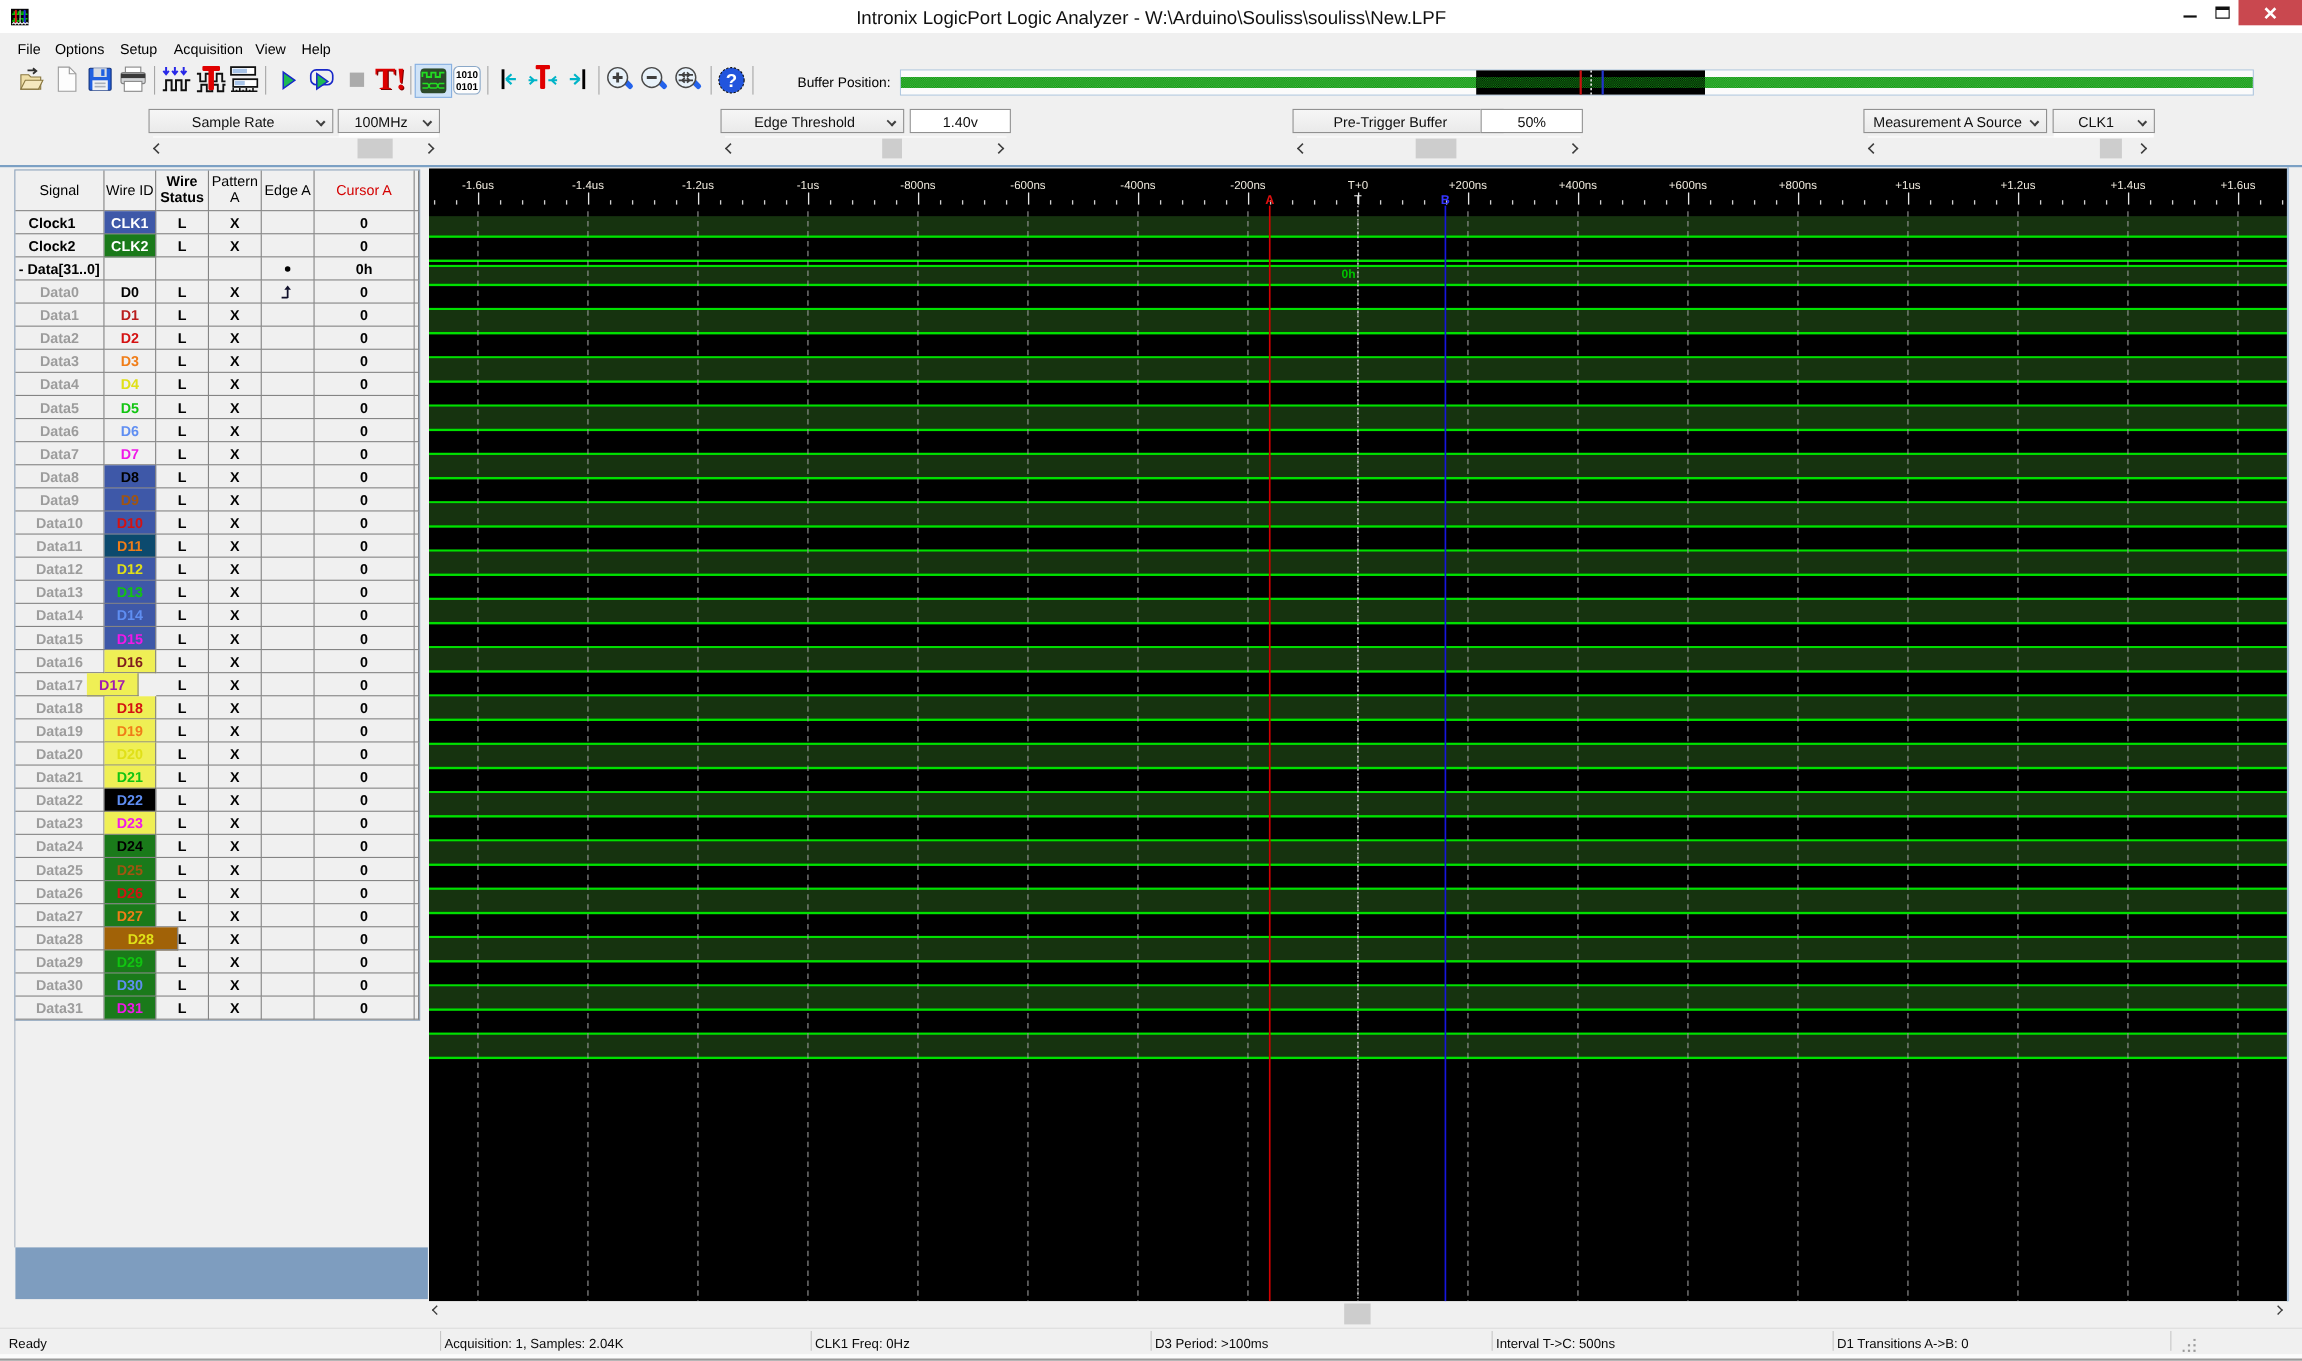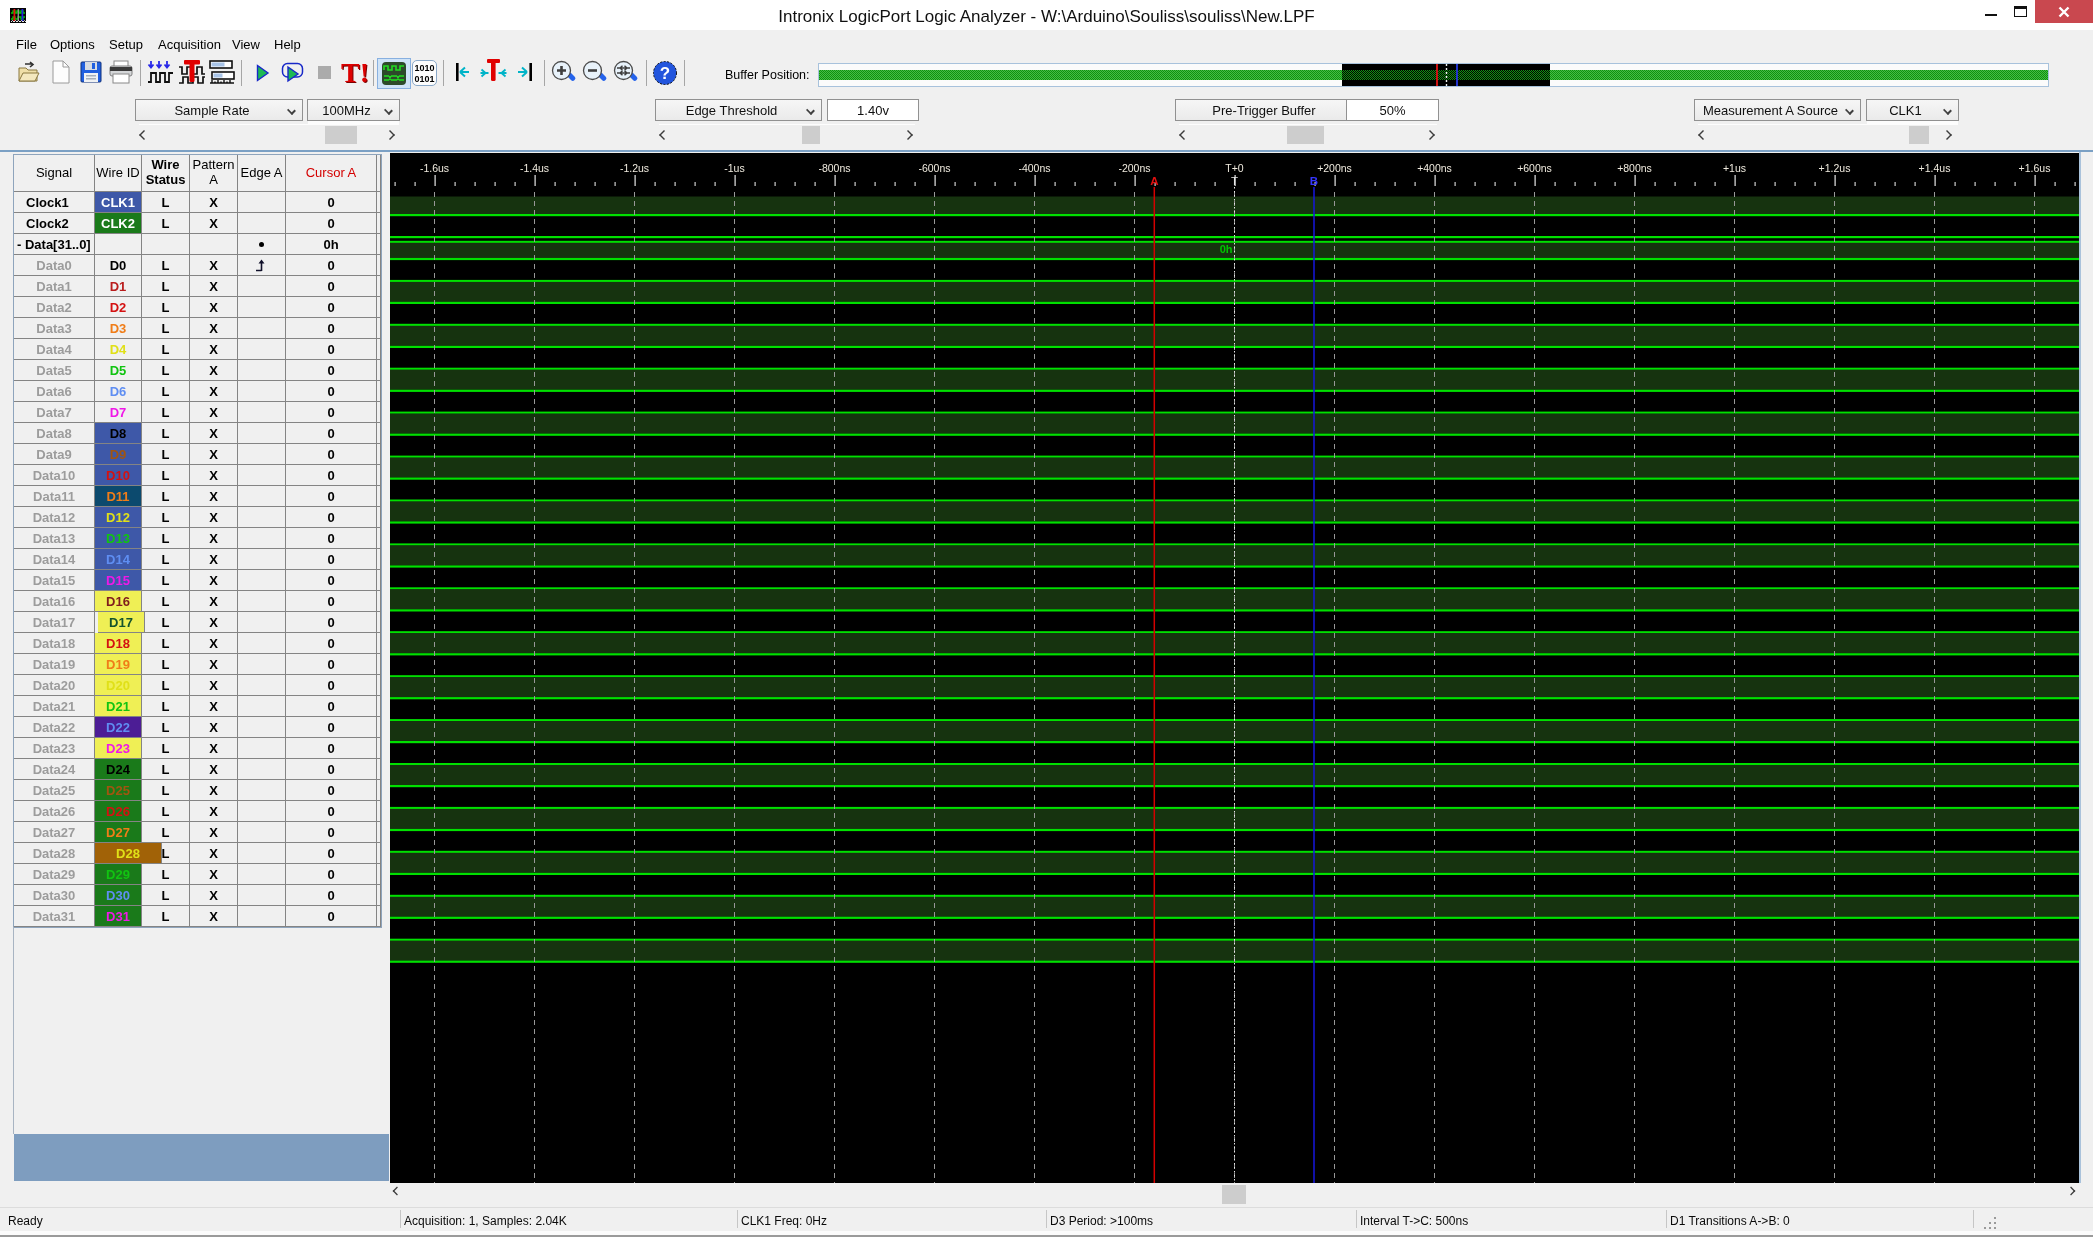--- a/index.html
+++ b/index.html
@@ -362,21 +362,21 @@
 <div class="cell" style="left:286px;top:570px;width:91px;height:21px">0</div>
 <div class="cell" style="left:377px;top:570px;width:4px;height:21px"></div>
 <div class="cell" style="left:14px;top:591px;width:81px;height:21px;color:#9c9c9c;justify-content:center;">Data16</div>
 <div class="cell" style="left:95px;top:591px;width:47px;height:21px;background:#efef55;color:#7f1d1d">D16</div>
 <div class="cell" style="left:142px;top:591px;width:48px;height:21px">L</div>
 <div class="cell" style="left:190px;top:591px;width:48px;height:21px">X</div>
 <div class="cell" style="left:238px;top:591px;width:48px;height:21px"></div>
 <div class="cell" style="left:286px;top:591px;width:91px;height:21px">0</div>
 <div class="cell" style="left:377px;top:591px;width:4px;height:21px"></div>
 <div class="cell" style="left:14px;top:612px;width:81px;height:21px;color:#9c9c9c;justify-content:center;">Data17</div>
-<div class="cell" style="left:98px;top:612px;width:47px;height:21px;background:#efef55;color:#14532d">D17</div>
+<div class="cell" style="left:79px;top:612px;width:47px;height:21px;background:#efef55;color:#a21caf">D17</div>
 <div class="cell" style="left:142px;top:612px;width:48px;height:21px">L</div>
 <div class="cell" style="left:190px;top:612px;width:48px;height:21px">X</div>
 <div class="cell" style="left:238px;top:612px;width:48px;height:21px"></div>
 <div class="cell" style="left:286px;top:612px;width:91px;height:21px">0</div>
 <div class="cell" style="left:377px;top:612px;width:4px;height:21px"></div>
 <div class="cell" style="left:14px;top:633px;width:81px;height:21px;color:#9c9c9c;justify-content:center;">Data18</div>
 <div class="cell" style="left:95px;top:633px;width:47px;height:21px;background:#efef55;color:#d41111">D18</div>
 <div class="cell" style="left:142px;top:633px;width:48px;height:21px">L</div>
 <div class="cell" style="left:190px;top:633px;width:48px;height:21px">X</div>
 <div class="cell" style="left:238px;top:633px;width:48px;height:21px"></div>
@@ -397,21 +397,21 @@
 <div class="cell" style="left:286px;top:675px;width:91px;height:21px">0</div>
 <div class="cell" style="left:377px;top:675px;width:4px;height:21px"></div>
 <div class="cell" style="left:14px;top:696px;width:81px;height:21px;color:#9c9c9c;justify-content:center;">Data21</div>
 <div class="cell" style="left:95px;top:696px;width:47px;height:21px;background:#efef55;color:#11c411">D21</div>
 <div class="cell" style="left:142px;top:696px;width:48px;height:21px">L</div>
 <div class="cell" style="left:190px;top:696px;width:48px;height:21px">X</div>
 <div class="cell" style="left:238px;top:696px;width:48px;height:21px"></div>
 <div class="cell" style="left:286px;top:696px;width:91px;height:21px">0</div>
 <div class="cell" style="left:377px;top:696px;width:4px;height:21px"></div>
 <div class="cell" style="left:14px;top:717px;width:81px;height:21px;color:#9c9c9c;justify-content:center;">Data22</div>
-<div class="cell" style="left:95px;top:717px;width:47px;height:21px;background:#4c1d95;color:#5f8ef2">D22</div>
+<div class="cell" style="left:95px;top:717px;width:47px;height:21px;background:#000000;color:#5f8ef2">D22</div>
 <div class="cell" style="left:142px;top:717px;width:48px;height:21px">L</div>
 <div class="cell" style="left:190px;top:717px;width:48px;height:21px">X</div>
 <div class="cell" style="left:238px;top:717px;width:48px;height:21px"></div>
 <div class="cell" style="left:286px;top:717px;width:91px;height:21px">0</div>
 <div class="cell" style="left:377px;top:717px;width:4px;height:21px"></div>
 <div class="cell" style="left:14px;top:738px;width:81px;height:21px;color:#9c9c9c;justify-content:center;">Data23</div>
 <div class="cell" style="left:95px;top:738px;width:47px;height:21px;background:#efef55;color:#f018e8">D23</div>
 <div class="cell" style="left:142px;top:738px;width:48px;height:21px">L</div>
 <div class="cell" style="left:190px;top:738px;width:48px;height:21px">X</div>
 <div class="cell" style="left:238px;top:738px;width:48px;height:21px"></div>

